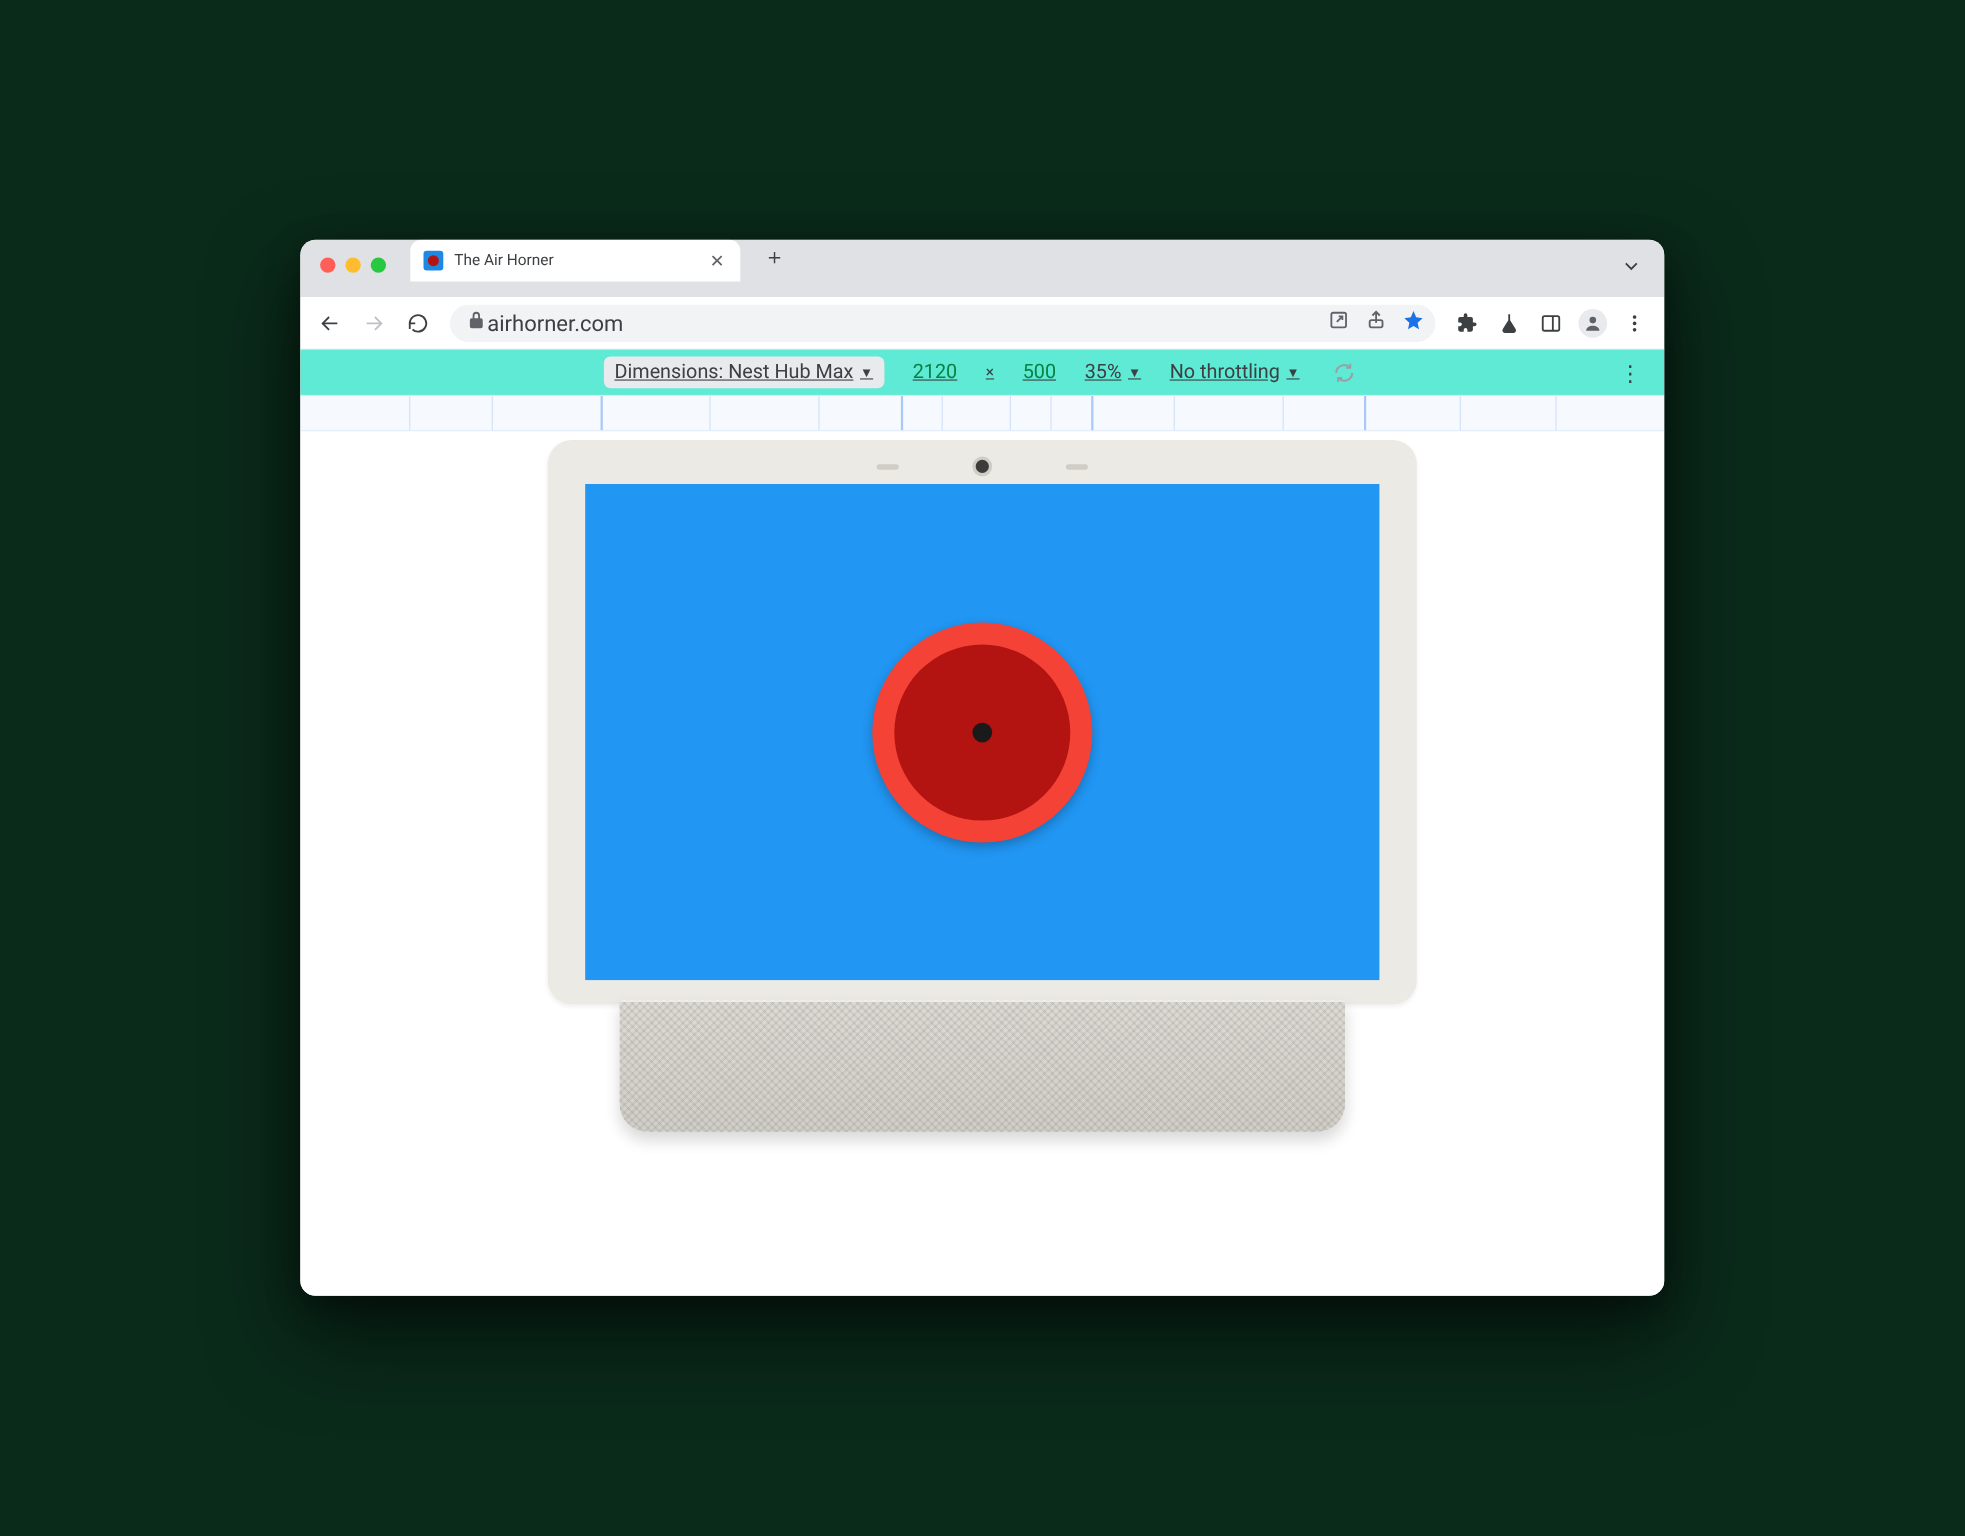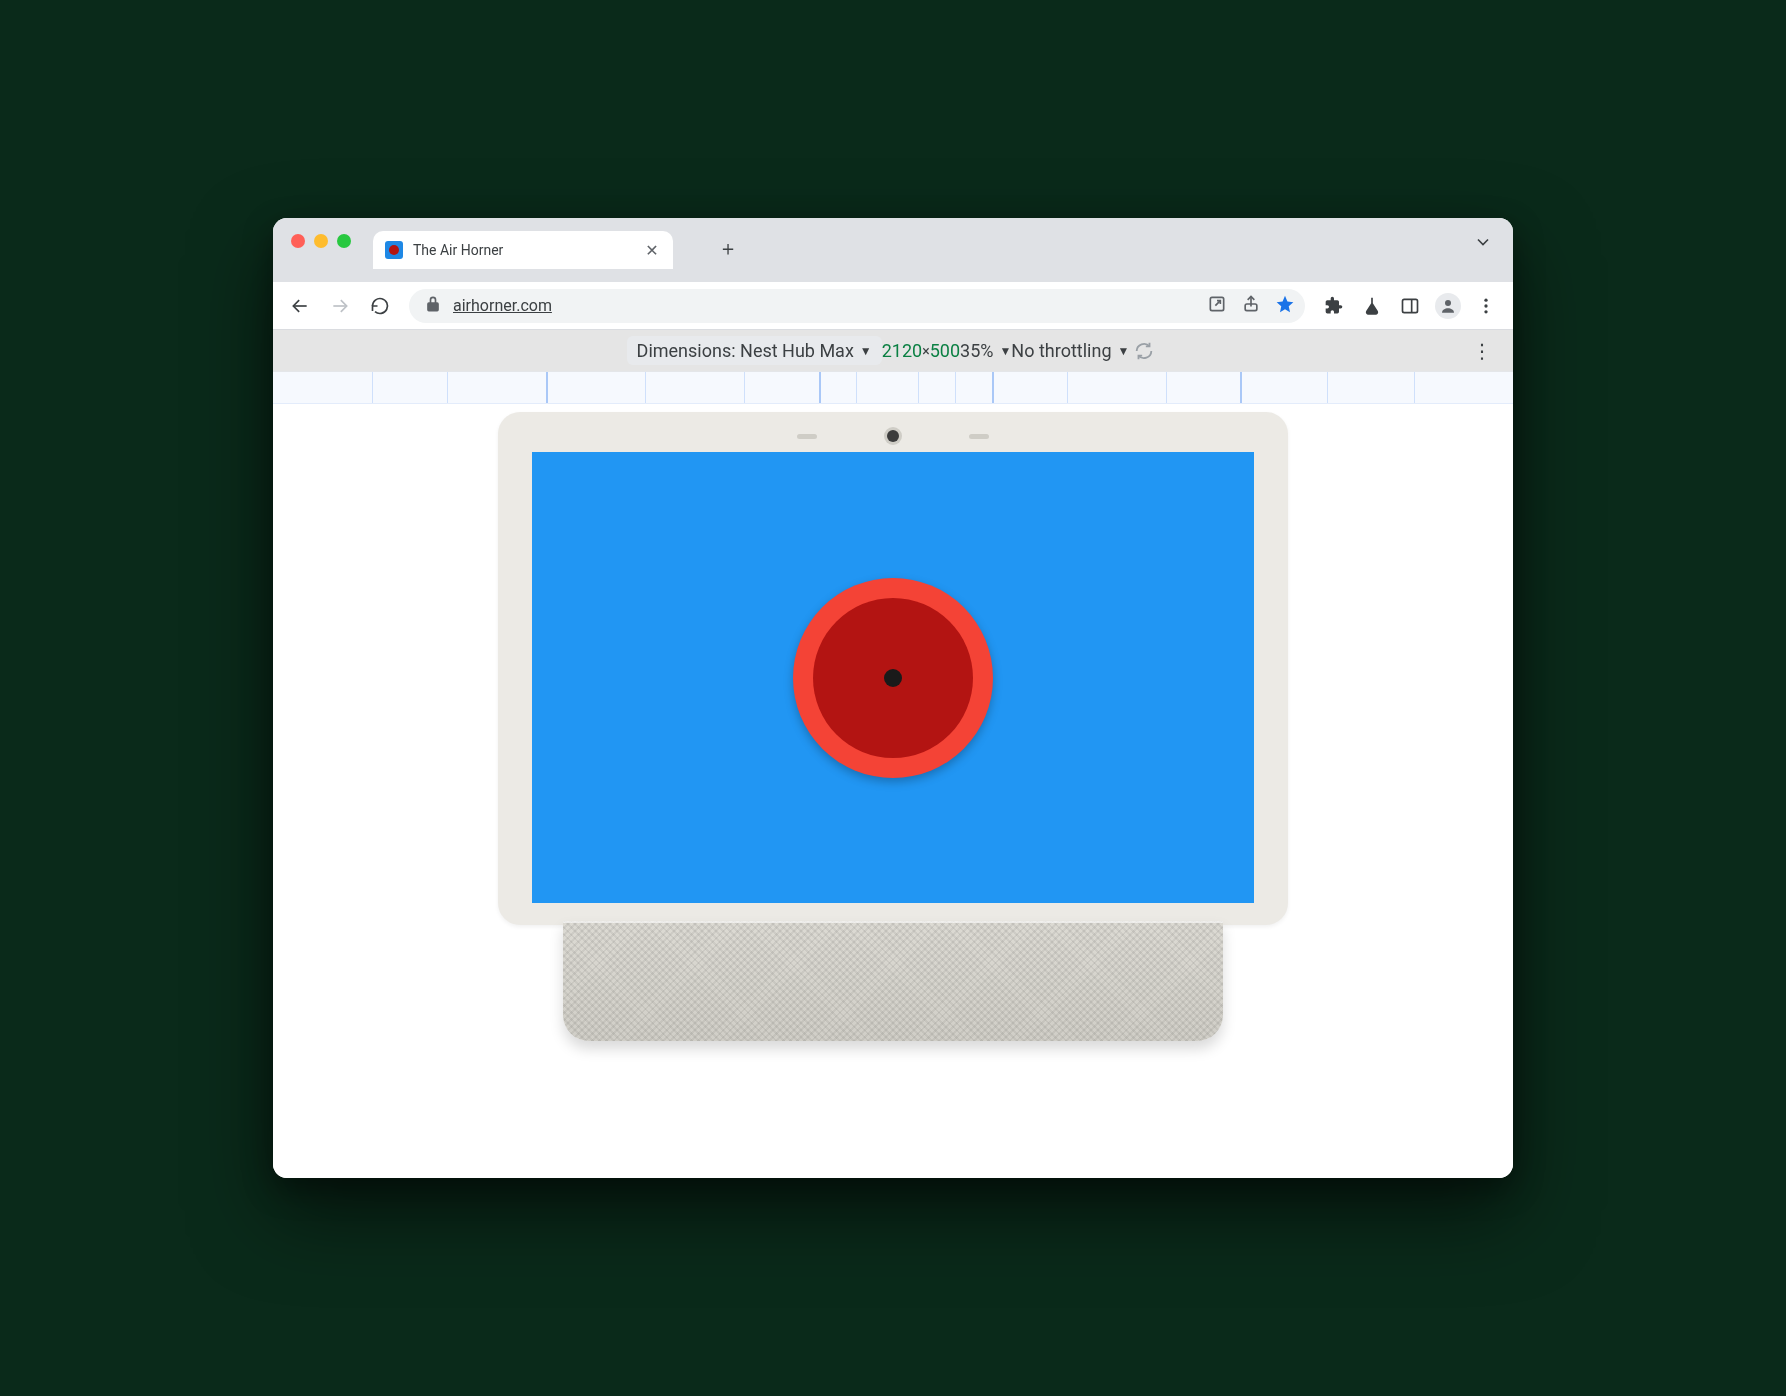--- a/index.html
+++ b/index.html
@@ -18,27 +18,26 @@
     background: #fff;
     border-radius: 14px;
     box-shadow: 0 35px 80px rgba(0,0,0,0.55), 0 10px 30px rgba(0,0,0,0.35);
     overflow: hidden;
     display: flex;
     flex-direction: column;
   }
 
   
   .tabstrip {
-    height: 64px;
+    height: 52px;
     background: #dfe1e5;
     display: flex;
-    align-items: center;
+    align-items: flex-start;
     padding: 0 12px;
     position: relative;
-    gap: 24px;
   }
   .traffic-lights {
     display: flex;
     gap: 9px;
     align-items: center;
     position: absolute;
     left: 18px;
     top: 16px;
   }
   .tl { width: 14px; height: 14px; border-radius: 50%; }
@@ -101,47 +100,47 @@
   .toolbar .ibtn.disabled { color:#bdc1c6; cursor:default; }
   .toolbar svg { width: 20px; height: 20px; }
 
   .omnibox {
     flex: 1;
     height: 34px;
     background: #f1f3f4;
     border-radius: 17px;
     display:flex; align-items:center;
     padding: 0 10px 0 14px;
-    gap: 10px;
     color:#3c4043;
-    font-size: 16px;
+    font-size: 20px;
     margin: 0 6px;
-    text-decoration: underline;
   }
   .omnibox .lock { color:#5f6368; }
   .omnibox .url { flex:1; }
   .omnibox .trailing { display:flex; align-items:center; gap:14px; color:#5f6368; }
   .omnibox .star { color:#1a73e8; }
 
   .rightIcons { display:flex; align-items:center; gap:4px; }
   .avatar {
     width: 26px; height:26px; border-radius:50%;
     background:#e8eaed; display:flex; align-items:center; justify-content:center;
   }
   .avatar svg { width:18px; height:18px; color:#5f6368; }
 
   
   .devicebar {
     height: 42px;
-    background: #e5e5e5;
+    background: #5eead4;
     border-bottom: 1px solid #e4e6e9;
     display:flex; align-items:center; justify-content:center;
+    gap: 26px;
     color:#3c4043;
     font-size: 18px;
     position: relative;
+    text-decoration: underline;
   }
   .devicebar .pill {
     background:#e8eaed;
     border-radius: 6px;
     padding: 4px 10px;
     display:flex; align-items:center; gap:6px;
     cursor:pointer;
   }
   .devicebar .dim { color:#0b8043; }
   .devicebar .x { color:#3c4043; font-size: 14px; }

